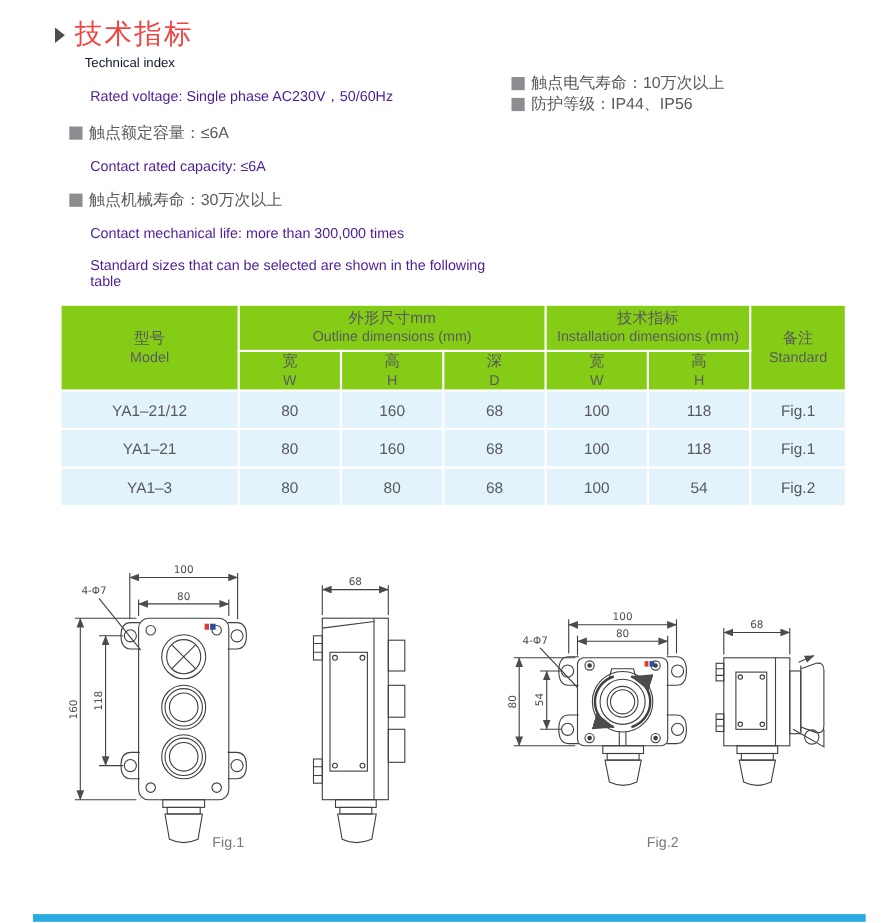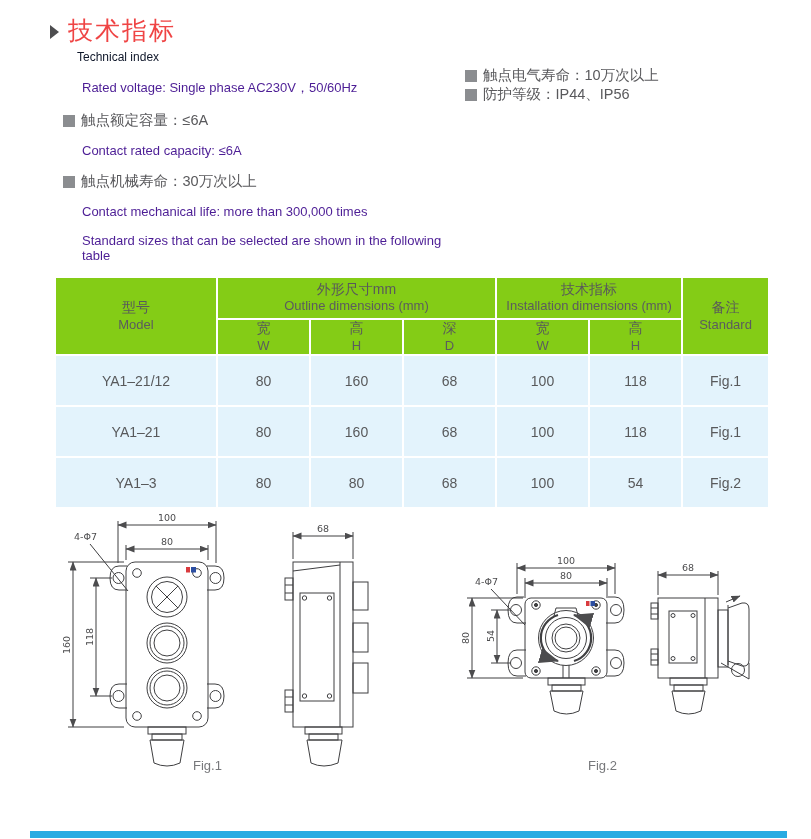--- a/index.html
+++ b/index.html
@@ -20,21 +20,21 @@
   .spec-col.right { left:465px; width:340px; }
   .spec-zh { font-size:14.5px; color:#59595c; display:flex; align-items:center; }
   .bullet { display:inline-block; width:12px; height:12px; background:#8b8d90; margin-right:6px; flex:0 0 auto; }
   .spec-en { font-size:13px; color:#4c1d95; margin:13px 0 14px 19px; }
   .spec-en.tight { margin-top:5px; margin-bottom:6px; }
 
   
   table.spec-table { position:absolute; left:54px; top:276px; width:714px; border-collapse:collapse; table-layout:fixed; }
   .spec-table th, .spec-table td { border:2px solid #ffffff; text-align:center; vertical-align:middle; font-weight:normal; color:#58595b; }
   .spec-table thead th { background:#84cc16; }
-  .spec-table tbody td { background:#e3f3fc; font-size:14px; height:51px; }
+  .spec-table tbody td { background:#e3f3fc; font-size:14px; height:35px; }
   .th-zh { display:block; font-size:14px; line-height:1.25; }
   .th-en { display:block; font-size:13px; line-height:1.3; color:#5b5c5e; }
   .row-h1 { height:42px; }
   .row-h2 { height:36px; }
 
   
   .drawing { position:absolute; }
   svg text { font-family:"DejaVu Sans","Liberation Sans",sans-serif; font-size:9.5px; fill:#4c4c4e; }
   .fig-label { position:absolute; font-size:13px; color:#77787b; }
 

